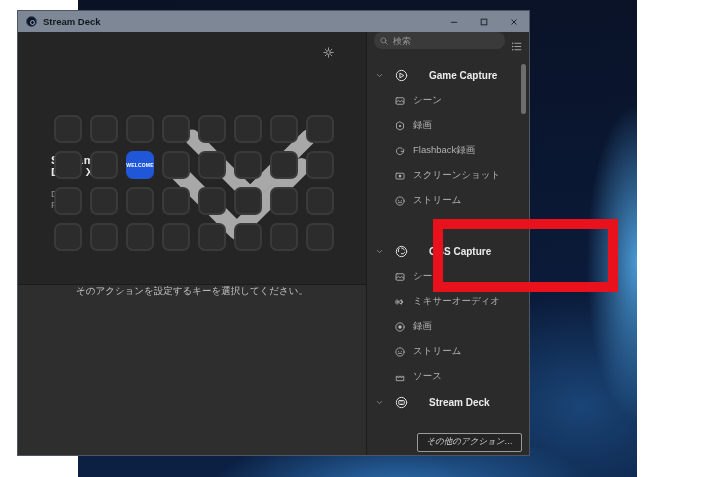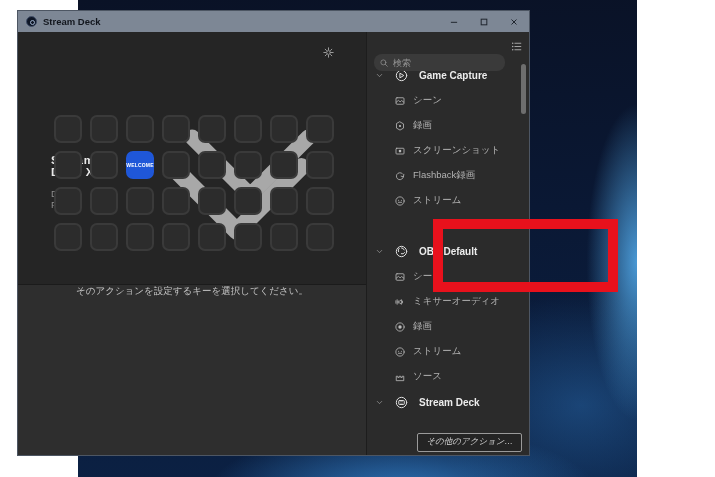--- a/index.html
+++ b/index.html
@@ -64,36 +64,36 @@
   }
   .key {
     border-radius:7px; background:#2c2c2c; border:2px solid #3a3a3a;
     display:flex; align-items:center; justify-content:center;
   }
   .key.active { color:#ffffff; font-size:5px; font-weight:bold; letter-spacing:0.2px; }
   
   .sidebar { flex:1; position:relative; background:#2b2b2b; border-left:1px solid #1d1d1d; overflow:hidden; }
   .search-row { position:relative; height:30px; }
   .search-box {
-    position:absolute; left:7px; top:22px; width:131px; height:17px;
+    position:absolute; left:7px; top:0; width:131px; height:17px;
     background:#3a3a3a; border-radius:8px; display:flex; align-items:center; padding:0 5px;
   }
   .search-box .sicon { width:10px; height:10px; color:#9a9a9a; flex:none; display:flex; }
   .search-input {
     flex:1; min-width:0; margin-left:4px; background:transparent; border:none; outline:none;
     color:#d5d5d5; font-size:9px; font-family:"Liberation Sans", sans-serif;
   }
   .search-input::placeholder { color:#949494; }
   .list-toggle { position:absolute; right:6px; top:8px; width:13px; height:13px; color:#b5b5b5; }
   .group-header { height:26px; display:flex; align-items:center; padding-left:8px; }
   .group-header .gchev { width:14px; color:#b0b0b0; display:flex; }
   .group-header .gchev svg { width:9px; height:9px; }
   .group-header .hicon { width:24px; display:flex; justify-content:center; color:#dedede; }
   .group-header .hicon svg { width:15px; height:15px; }
-  .group-header .glabel { margin-left:6px; color:#ececec; font-weight:bold; font-size:10px; }
+  .group-header .glabel { margin-left:16px; color:#ececec; font-weight:bold; font-size:10px; }
   .action-item { height:25px; display:flex; align-items:center; padding-left:22px; }
   .action-item .iicon { width:22px; display:flex; justify-content:center; color:#bdbdbd; }
   .action-item .iicon svg { width:12px; height:12px; }
   .action-item .ilabel { margin-left:2px; color:#b2b2b2; font-size:9.5px; }
   .scroll-thumb {
     position:absolute; right:3px; top:32px; width:5px; height:50px;
     background:#6e6e6e; border-radius:2.5px; z-index:6;
   }
   .sidebar-footer {
     position:absolute; left:0; right:0; bottom:0; height:26px; background:#2b2b2b;
@@ -260,34 +260,34 @@
                 <svg viewBox="0 0 24 24">
                   <path d="M12 3.8l7 4v8.4l-7 4-7-4V7.8z"></path>
                   <circle cx="12" cy="12" r="2.2" fill="currentColor" stroke="none"></circle>
                 </svg>
               </span>
               <span class="ilabel">録画</span>
             </div>
             <div class="action-item">
               <span class="iicon icn">
                 <svg viewBox="0 0 24 24">
+                  <path d="M18.8 13.4A7 7 0 1 1 16.6 7.2"></path>
+                  <polyline points="19.6,8.6 18.9,13.6 14.3,12.4"></polyline>
+                </svg>
+              </span>
+              <span class="ilabel">Flashback録画</span>
+            </div>
+            <div class="action-item">
+              <span class="iicon icn">
+                <svg viewBox="0 0 24 24">
                   <rect x="4" y="6.5" width="16" height="11.5" rx="1.5"></rect>
                   <circle cx="12" cy="12.2" r="2.6" fill="currentColor" stroke="none"></circle>
                 </svg>
               </span>
               <span class="ilabel">スクリーンショット</span>
-            </div>
-            <div class="action-item">
-              <span class="iicon icn">
-                <svg viewBox="0 0 24 24">
-                  <path d="M18.8 13.4A7 7 0 1 1 16.6 7.2"></path>
-                  <polyline points="19.6,8.6 18.9,13.6 14.3,12.4"></polyline>
-                </svg>
-              </span>
-              <span class="ilabel">Flashback録画</span>
             </div>
             <div class="action-item">
               <span class="iicon icn">
                 <svg viewBox="0 0 24 24">
                   <circle cx="12" cy="12" r="8.3"></circle>
                   <circle cx="9.2" cy="10.4" r="1" fill="currentColor" stroke="none"></circle>
                   <circle cx="14.8" cy="10.4" r="1" fill="currentColor" stroke="none"></circle>
                   <path d="M8.8 14.6h6.4"></path>
                 </svg>
               </span>
@@ -302,21 +302,21 @@
                 </svg>
               </span>
               <span class="hicon icn">
                 <svg viewBox="0 0 24 24">
                   <circle cx="12" cy="12" r="8.3"></circle>
                   <path d="M12 6.2a4.5 4.5 0 0 1 4.3 3.2"></path>
                   <path d="M17 13.8a4.5 4.5 0 0 1-5.3 1.9"></path>
                   <path d="M7.2 12.4a4.5 4.5 0 0 1 1-5.5"></path>
                 </svg>
               </span>
-              <span class="glabel">OBS Default</span>
+              <span class="glabel">OBS Capture</span>
             </div>
             <div class="action-item">
               <span class="iicon icn">
                 <svg viewBox="0 0 24 24">
                   <rect x="4" y="5.5" width="16" height="13" rx="2"></rect>
                   <path d="M4.5 14.5l4.3-3.8 3.4 3 3-2.6 4.3 3.2"></path>
                 </svg>
               </span>
               <span class="ilabel">シーン</span>
             </div>

